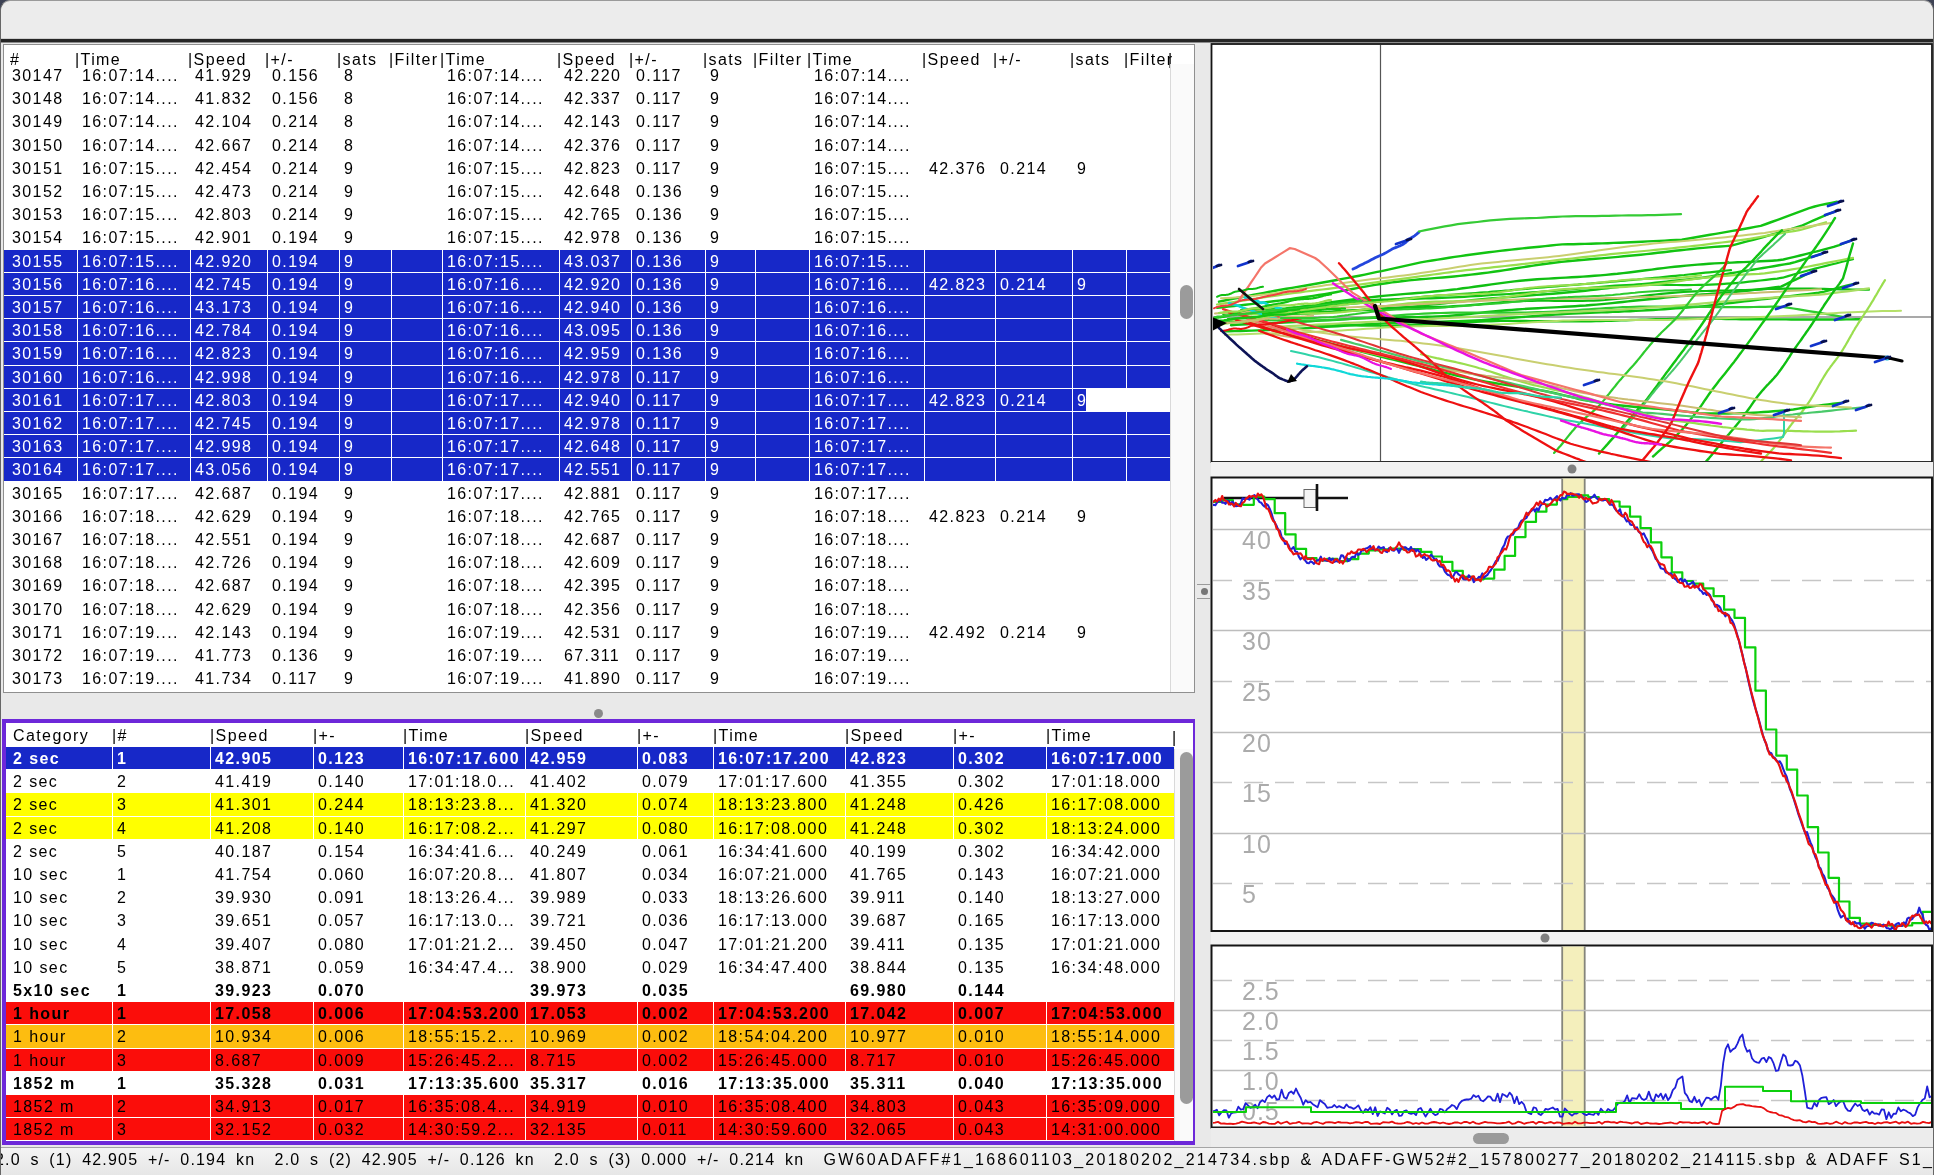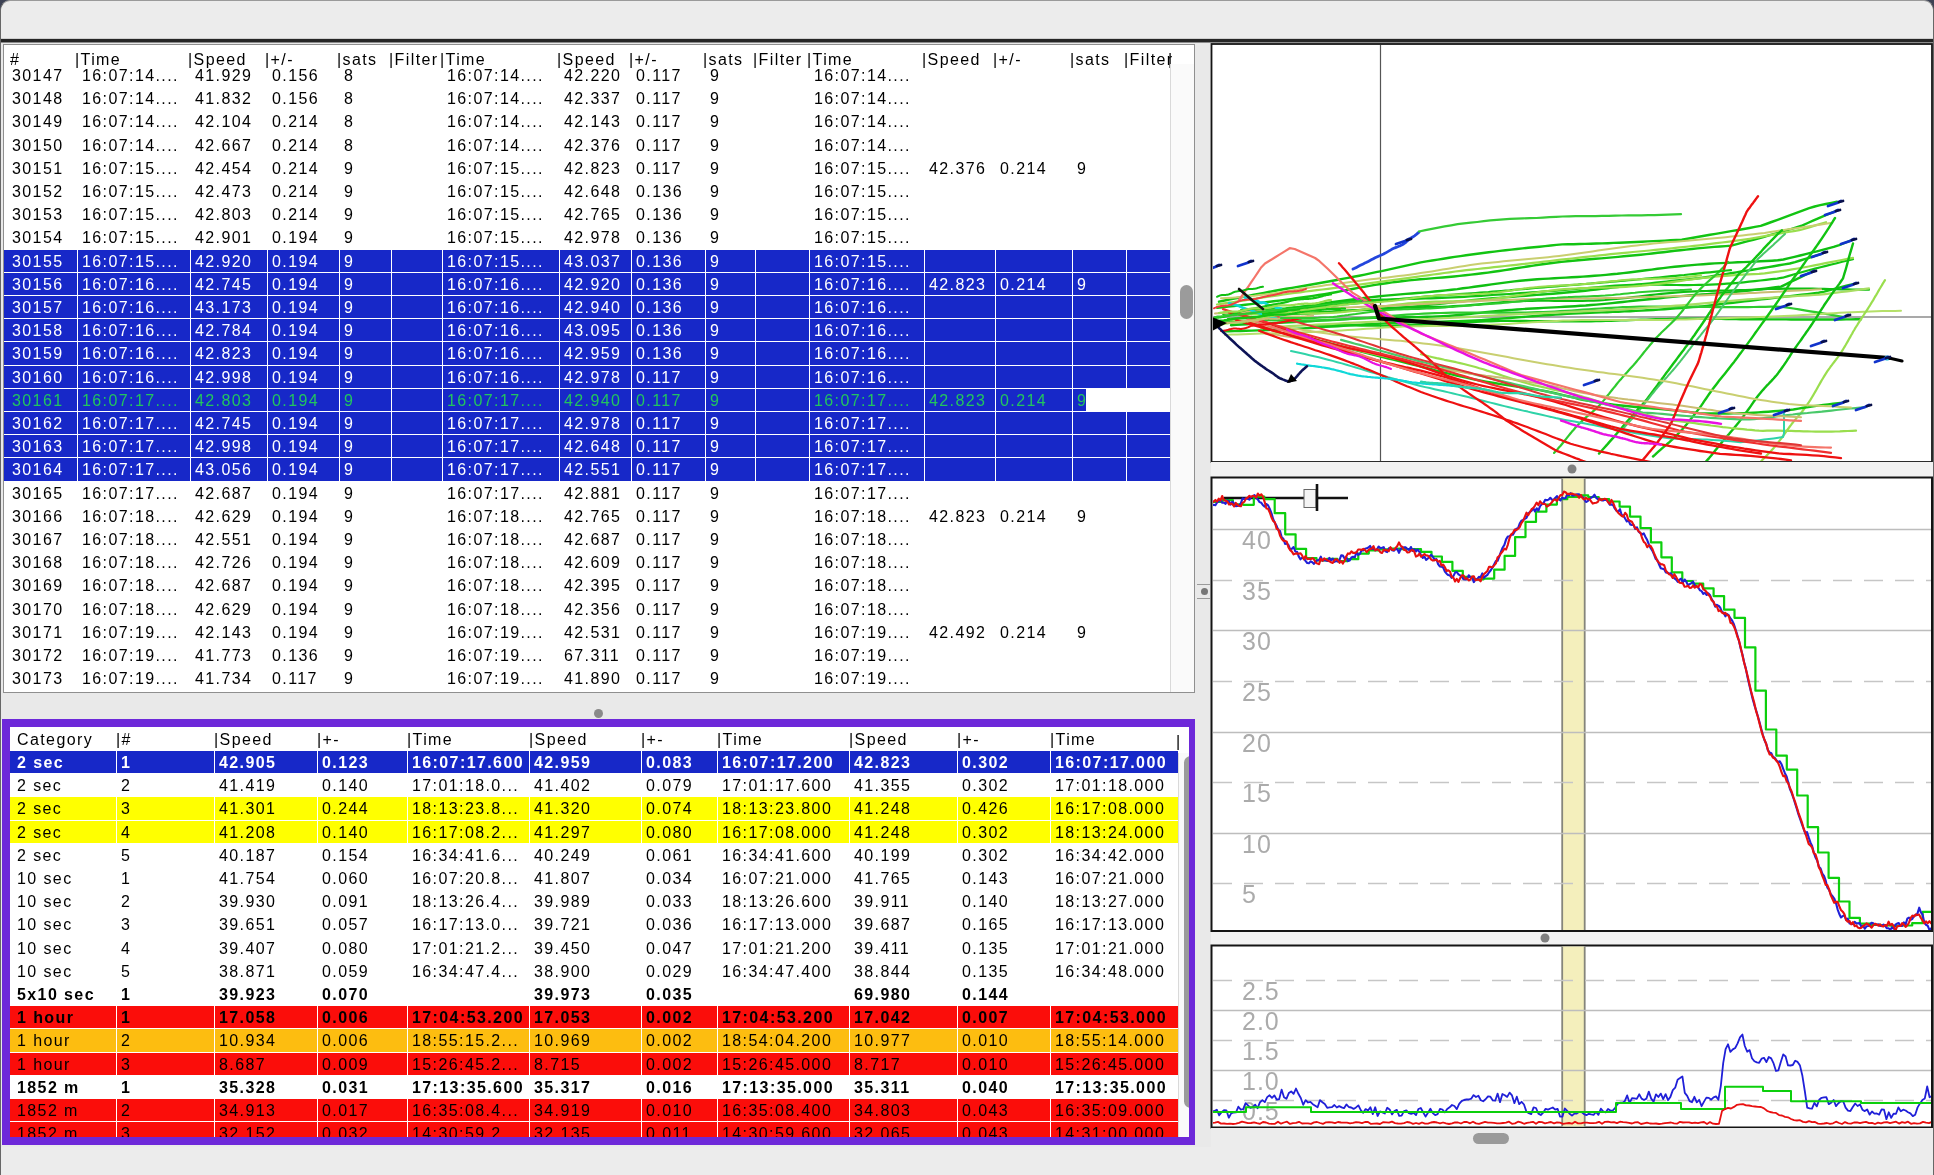--- a/index.html
+++ b/index.html
@@ -310,21 +310,21 @@
 <span class="cell" style="left:78px">16:07:16....</span>
 <span class="cell" style="left:191px">42.998</span>
 <span class="cell" style="left:268px">0.194</span>
 <span class="cell" style="left:340px">9</span>
 <span class="cell" style="left:443px">16:07:16....</span>
 <span class="cell" style="left:560px">42.978</span>
 <span class="cell" style="left:632px">0.117</span>
 <span class="cell" style="left:706px">9</span>
 <span class="cell" style="left:810px">16:07:16....</span>
 </div>
-<div class="row tbl" style="top:324.8px;width:1082px;background:#1728c8;color:#22c55e;">
+<div class="row tbl" style="top:324.8px;width:1082px;background:#1728c8;color:#ffffff;">
 <i class="gv" style="left:73px;height:22.2px"></i>
 <i class="gv" style="left:186px;height:22.2px"></i>
 <i class="gv" style="left:263px;height:22.2px"></i>
 <i class="gv" style="left:335px;height:22.2px"></i>
 <i class="gv" style="left:387px;height:22.2px"></i>
 <i class="gv" style="left:438px;height:22.2px"></i>
 <i class="gv" style="left:555px;height:22.2px"></i>
 <i class="gv" style="left:627px;height:22.2px"></i>
 <i class="gv" style="left:701px;height:22.2px"></i>
 <i class="gv" style="left:751px;height:22.2px"></i>
@@ -549,21 +549,21 @@
 <span class="cell" style="left:632px">0.117</span>
 <span class="cell" style="left:706px">9</span>
 <span class="cell" style="left:810px">16:07:19....</span>
 </div>
 </div>
 <div style="position:absolute;left:1166px;top:19px;width:25px;height:628px;background:#fafafa;border-left:1px solid #d9d9d9"></div>
 <div class="thumb" style="left:1176px;top:240px;width:13px;height:34px"></div>
 </div>
 <div style="position:absolute;left:2px;top:650px;width:1192px;height:26px;background:#e9e9e9"></div>
 <div style="position:absolute;left:593px;top:666px;width:9px;height:9px;border-radius:50%;background:#8a8a8a"></div>
-<div style="position:absolute;left:1px;top:676px;width:1195px;height:426px;background:#fff;border:8px solid #6d28d9;overflow:hidden">
+<div style="position:absolute;left:1px;top:676px;width:1195px;height:426px;background:#fff;border:4px solid #6d28d9;overflow:hidden">
 <span class="cell tbl" style="left:7px;top:1px;line-height:23px">Category</span>
 <span class="cell tbl" style="left:106px;top:1px;line-height:23px">|#</span>
 <span class="cell tbl" style="left:204px;top:1px;line-height:23px">|Speed</span>
 <span class="cell tbl" style="left:307px;top:1px;line-height:23px">|+-</span>
 <span class="cell tbl" style="left:397px;top:1px;line-height:23px">|Time</span>
 <span class="cell tbl" style="left:519px;top:1px;line-height:23px">|Speed</span>
 <span class="cell tbl" style="left:631px;top:1px;line-height:23px">|+-</span>
 <span class="cell tbl" style="left:707px;top:1px;line-height:23px">|Time</span>
 <span class="cell tbl" style="left:839px;top:1px;line-height:23px">|Speed</span>
 <span class="cell tbl" style="left:947px;top:1px;line-height:23px">|+-</span>
@@ -1081,12 +1081,15 @@
         <text x="1241" y="1089.0" font-size="25" letter-spacing="1" fill="#ababab">1.0</text>
         <line x1="1212" y1="1099.5" x2="1930" y2="1099.5" stroke="#c6c6c6" stroke-width="1.7" stroke-dasharray="19 12"></line>
         <text x="1241" y="1119.0" font-size="25" letter-spacing="1" fill="#ababab">0.5</text>
         <polyline points="1211.0,1110.3 1213.4,1110.1 1215.8,1108.7 1218.2,1114.3 1220.6,1111.1 1223.0,1109.1 1225.4,1109.3 1227.8,1116.7 1230.2,1112.4 1232.6,1111.5 1235.0,1111.4 1237.4,1105.7 1239.8,1108.6 1242.2,1108.2 1244.6,1102.1 1247.0,1104.3 1249.4,1106.9 1251.8,1106.1 1254.2,1103.7 1256.6,1107.2 1259.0,1101.2 1261.4,1099.1 1263.8,1101.1 1266.2,1096.1 1268.6,1094.3 1271.0,1096.8 1273.4,1094.4 1275.8,1098.7 1278.2,1098.1 1280.6,1088.6 1283.0,1096.2 1285.4,1097.8 1287.8,1092.1 1290.2,1090.4 1292.6,1092.9 1295.0,1087.5 1297.4,1092.8 1299.8,1097.0 1302.2,1103.8 1304.6,1099.1 1307.0,1101.5 1309.4,1100.9 1311.8,1103.2 1314.2,1104.7 1316.6,1106.3 1319.0,1099.1 1321.4,1101.2 1323.8,1103.0 1326.2,1106.8 1328.6,1106.3 1331.0,1106.2 1333.4,1104.0 1335.8,1106.5 1338.2,1105.1 1340.6,1106.4 1343.0,1107.2 1345.4,1103.4 1347.8,1106.0 1350.2,1106.5 1352.6,1107.9 1355.0,1106.4 1357.4,1104.4 1359.8,1109.2 1362.2,1111.8 1364.6,1108.1 1367.0,1109.6 1369.4,1106.2 1371.8,1113.1 1374.2,1106.3 1376.6,1115.0 1379.0,1110.4 1381.4,1111.4 1383.8,1112.5 1386.2,1106.8 1388.6,1108.4 1391.0,1113.4 1393.4,1110.0 1395.8,1108.9 1398.2,1114.8 1400.6,1114.7 1403.0,1110.1 1405.4,1109.3 1407.8,1112.2 1410.2,1112.9 1412.6,1111.9 1415.0,1114.1 1417.4,1108.0 1419.8,1107.0 1422.2,1111.4 1424.6,1115.6 1427.0,1111.8 1429.4,1107.7 1431.8,1112.1 1434.2,1114.1 1436.6,1113.1 1439.0,1107.8 1441.4,1108.5 1443.8,1111.4 1446.2,1107.9 1448.6,1106.3 1451.0,1104.0 1453.4,1105.0 1455.8,1108.1 1458.2,1102.9 1460.6,1100.1 1463.0,1099.0 1465.4,1098.5 1467.8,1098.5 1470.2,1097.7 1472.6,1094.1 1475.0,1096.0 1477.4,1094.8 1479.8,1099.2 1482.2,1100.3 1484.6,1098.3 1487.0,1095.4 1489.4,1095.7 1491.8,1099.4 1494.2,1099.7 1496.6,1092.6 1499.0,1101.2 1501.4,1093.0 1503.8,1094.2 1506.2,1095.9 1508.6,1091.6 1511.0,1094.4 1513.4,1102.2 1515.8,1095.7 1518.2,1103.2 1520.6,1100.8 1523.0,1103.5 1525.4,1110.6 1527.8,1112.2 1530.2,1113.1 1532.6,1106.4 1535.0,1107.0 1537.4,1112.6 1539.8,1114.0 1542.2,1111.7 1544.6,1107.8 1547.0,1108.6 1549.4,1107.5 1551.8,1106.5 1554.2,1108.6 1556.6,1107.8 1559.0,1115.6 1561.4,1115.7 1563.8,1107.5 1566.2,1109.9 1568.6,1112.7 1571.0,1114.6 1573.4,1112.6 1575.8,1112.5 1578.2,1110.8 1580.6,1111.0 1583.0,1113.2 1585.4,1114.2 1587.8,1112.8 1590.2,1113.4 1592.6,1113.8 1595.0,1111.0 1597.4,1113.9 1599.8,1107.7 1602.2,1110.3 1604.6,1111.4 1607.0,1107.9 1609.4,1109.6 1611.8,1109.5 1614.2,1106.8 1616.6,1102.9 1619.0,1101.7 1621.4,1101.7 1623.8,1100.2 1626.2,1094.4 1628.6,1101.9 1631.0,1097.2 1633.4,1097.4 1635.8,1097.9 1638.2,1093.3 1640.6,1097.6 1643.0,1099.0 1645.4,1097.6 1647.8,1090.6 1650.2,1097.6 1652.6,1100.6 1655.0,1093.3 1657.4,1096.0 1659.8,1092.6 1662.2,1098.1 1664.6,1093.1 1667.0,1099.2 1669.4,1095.9 1671.8,1089.1 1674.2,1086.7 1676.6,1078.7 1679.0,1077.1 1681.4,1075.4 1683.8,1091.9 1686.2,1094.9 1688.6,1100.2 1691.0,1101.2 1693.4,1095.8 1695.8,1101.3 1698.2,1098.8 1700.6,1105.2 1703.0,1100.6 1705.4,1096.6 1707.8,1096.9 1710.2,1098.7 1712.6,1096.3 1715.0,1095.4 1717.4,1098.7 1719.8,1085.1 1722.2,1062.2 1724.6,1048.1 1727.0,1043.3 1729.4,1050.9 1731.8,1048.4 1734.2,1047.0 1736.6,1042.4 1739.0,1036.3 1741.4,1033.5 1743.8,1045.0 1746.2,1050.7 1748.6,1049.1 1751.0,1057.2 1753.4,1060.3 1755.8,1061.4 1758.2,1061.8 1760.6,1057.6 1763.0,1056.8 1765.4,1061.1 1767.8,1056.0 1770.2,1057.4 1772.6,1062.4 1775.0,1070.0 1777.4,1069.3 1779.8,1060.9 1782.2,1053.4 1784.6,1055.5 1787.0,1064.4 1789.4,1064.5 1791.8,1064.0 1794.2,1059.7 1796.6,1060.9 1799.0,1064.6 1801.4,1074.8 1803.8,1090.0 1806.2,1106.7 1808.6,1107.4 1811.0,1107.7 1813.4,1101.8 1815.8,1105.4 1818.2,1098.8 1820.6,1096.8 1823.0,1096.3 1825.4,1096.2 1827.8,1103.1 1830.2,1101.7 1832.6,1099.0 1835.0,1105.1 1837.4,1102.2 1839.8,1100.2 1842.2,1100.3 1844.6,1106.6 1847.0,1109.6 1849.4,1110.0 1851.8,1106.0 1854.2,1102.5 1856.6,1105.0 1859.0,1103.4 1861.4,1108.7 1863.8,1110.1 1866.2,1108.5 1868.6,1113.6 1871.0,1110.5 1873.4,1112.6 1875.8,1112.5 1878.2,1113.6 1880.6,1108.4 1883.0,1108.6 1885.4,1118.2 1887.8,1111.3 1890.2,1116.8 1892.6,1112.6 1895.0,1112.8 1897.4,1106.4 1899.8,1110.2 1902.2,1108.7 1904.6,1109.5 1907.0,1111.2 1909.4,1112.4 1911.8,1115.1 1914.2,1113.7 1916.6,1106.4 1919.0,1102.4 1921.4,1098.9 1923.8,1097.4 1926.2,1085.5 1928.6,1096.3 1931.0,1094.9" fill="none" stroke="#2020d8" stroke-width="1.8" stroke-linejoin="round" stroke-linecap="round"></polyline>
         <polyline points="1211.0,1111.0 1245.0,1111.0 1245.0,1106.2 1245.0,1106.2 1310.0,1106.2 1310.0,1111.0 1310.0,1111.0 1615.0,1111.0 1615.0,1102.0 1615.0,1102.0 1680.0,1102.0 1680.0,1108.0 1680.0,1108.0 1724.0,1108.0 1724.0,1085.8 1724.0,1085.8 1762.0,1085.8 1762.0,1090.0 1762.0,1090.0 1790.0,1090.0 1790.0,1100.2 1790.0,1100.2 1860.0,1100.2 1860.0,1102.0 1860.0,1102.0 1933.0,1102.0 1933.0,1100.8" fill="none" stroke="#0ccf0c" stroke-width="2.0" stroke-linejoin="round" stroke-linecap="round"></polyline>
         <polyline points="1211.0,1122.0 1214.0,1121.7 1217.0,1120.9 1220.0,1122.6 1223.0,1122.5 1226.0,1122.9 1229.0,1122.7 1232.0,1123.0 1235.0,1122.6 1238.0,1121.8 1241.0,1120.6 1244.0,1121.3 1247.0,1122.1 1250.0,1122.0 1253.0,1121.3 1256.0,1122.2 1259.0,1122.8 1262.0,1121.0 1265.0,1121.5 1268.0,1122.7 1271.0,1122.8 1274.0,1122.8 1277.0,1120.7 1280.0,1122.7 1283.0,1121.5 1286.0,1120.7 1289.0,1122.9 1292.0,1122.1 1295.0,1121.9 1298.0,1120.8 1301.0,1122.5 1304.0,1122.4 1307.0,1122.4 1310.0,1122.9 1313.0,1121.4 1316.0,1121.0 1319.0,1122.0 1322.0,1122.9 1325.0,1121.3 1328.0,1121.2 1331.0,1121.4 1334.0,1122.2 1337.0,1121.0 1340.0,1121.5 1343.0,1121.6 1346.0,1121.7 1349.0,1122.4 1352.0,1121.9 1355.0,1121.1 1358.0,1121.4 1361.0,1122.2 1364.0,1121.0 1367.0,1121.0 1370.0,1122.9 1373.0,1122.6 1376.0,1122.5 1379.0,1123.0 1382.0,1121.2 1385.0,1121.4 1388.0,1121.7 1391.0,1120.6 1394.0,1122.1 1397.0,1122.5 1400.0,1122.7 1403.0,1122.2 1406.0,1121.0 1409.0,1121.5 1412.0,1122.9 1415.0,1122.0 1418.0,1122.9 1421.0,1121.5 1424.0,1122.7 1427.0,1122.6 1430.0,1121.5 1433.0,1121.0 1436.0,1121.5 1439.0,1122.3 1442.0,1121.5 1445.0,1122.3 1448.0,1123.0 1451.0,1122.3 1454.0,1121.3 1457.0,1121.5 1460.0,1122.5 1463.0,1121.0 1466.0,1121.0 1469.0,1122.3 1472.0,1120.7 1475.0,1122.4 1478.0,1122.8 1481.0,1121.8 1484.0,1120.9 1487.0,1121.6 1490.0,1121.7 1493.0,1121.8 1496.0,1122.3 1499.0,1122.3 1502.0,1122.0 1505.0,1121.7 1508.0,1120.7 1511.0,1122.8 1514.0,1122.4 1517.0,1120.7 1520.0,1121.4 1523.0,1122.8 1526.0,1121.9 1529.0,1121.4 1532.0,1120.8 1535.0,1122.8 1538.0,1120.8 1541.0,1121.2 1544.0,1122.3 1547.0,1121.7 1550.0,1121.0 1553.0,1122.4 1556.0,1121.3 1559.0,1121.7 1562.0,1122.8 1565.0,1122.3 1568.0,1122.0 1571.0,1122.7 1574.0,1120.7 1577.0,1122.4 1580.0,1122.4 1583.0,1121.6 1586.0,1121.7 1589.0,1122.2 1592.0,1122.2 1595.0,1121.8 1598.0,1120.8 1601.0,1122.8 1604.0,1120.8 1607.0,1120.7 1610.0,1121.4 1613.0,1121.1 1616.0,1122.1 1619.0,1120.7 1622.0,1121.2 1625.0,1121.4 1628.0,1121.9 1631.0,1122.5 1634.0,1121.3 1637.0,1121.2 1640.0,1123.0 1643.0,1122.3 1646.0,1121.7 1649.0,1122.5 1652.0,1122.7 1655.0,1122.5 1658.0,1123.0 1661.0,1122.7 1664.0,1122.1 1667.0,1121.8 1670.0,1121.5 1673.0,1122.3 1676.0,1122.7 1679.0,1120.8 1682.0,1121.5 1685.0,1121.4 1688.0,1121.3 1691.0,1122.2 1694.0,1121.6 1697.0,1122.2 1700.0,1121.4 1703.0,1121.0 1706.0,1123.0 1709.0,1121.1 1712.0,1122.7 1715.0,1123.0 1718.0,1122.8 1721.0,1110.1 1724.0,1108.1 1727.0,1106.8 1730.0,1107.5 1733.0,1105.9 1736.0,1103.8 1739.0,1103.4 1742.0,1103.1 1745.0,1104.4 1748.0,1104.5 1751.0,1105.1 1754.0,1105.5 1757.0,1105.9 1760.0,1106.0 1763.0,1107.4 1766.0,1109.8 1769.0,1111.0 1772.0,1111.7 1775.0,1111.9 1778.0,1114.1 1781.0,1114.5 1784.0,1115.8 1787.0,1116.3 1790.0,1118.0 1793.0,1119.1 1796.0,1119.5 1799.0,1119.2 1802.0,1120.9 1805.0,1121.4 1808.0,1120.1 1811.0,1121.2 1814.0,1121.0 1817.0,1122.6 1820.0,1122.9 1823.0,1122.5 1826.0,1122.0 1829.0,1122.9 1832.0,1122.3 1835.0,1120.7 1838.0,1122.0 1841.0,1123.0 1844.0,1121.1 1847.0,1122.3 1850.0,1122.6 1853.0,1121.5 1856.0,1121.4 1859.0,1122.2 1862.0,1121.3 1865.0,1120.9 1868.0,1122.2 1871.0,1121.8 1874.0,1123.0 1877.0,1121.6 1880.0,1122.3 1883.0,1121.4 1886.0,1121.2 1889.0,1122.2 1892.0,1121.4 1895.0,1120.7 1898.0,1122.6 1901.0,1121.1 1904.0,1121.9 1907.0,1120.7 1910.0,1122.8 1913.0,1122.1 1916.0,1122.6 1919.0,1122.4 1922.0,1120.9 1925.0,1121.7 1928.0,1122.1 1931.0,1120.7" fill="none" stroke="#e81010" stroke-width="1.8" stroke-linejoin="round" stroke-linecap="round"></polyline>
       </g>
       <rect x="1210" y="1127" width="724" height="19" fill="#ececec"></rect>
       <rect x="1472" y="1132" width="36" height="11" rx="5.5" fill="#9a9a9a"></rect>
     </svg>
+<div id="status">
+      <div><span style="letter-spacing:1.2px;word-spacing:4px">2.0 s (1) 42.905 +/- 0.194 kn  2.0 s (2) 42.905 +/- 0.126 kn  2.0 s (3) 0.000 +/- 0.214 kn  </span><span style="letter-spacing:2.25px;word-spacing:2px">GW60ADAFF#1_168601103_20180202_214734.sbp &amp; ADAFF-GW52#2_157800277_20180202_214115.sbp &amp; ADAFF S1_</span></div>
+    </div>
 </div>
 </body></html>

